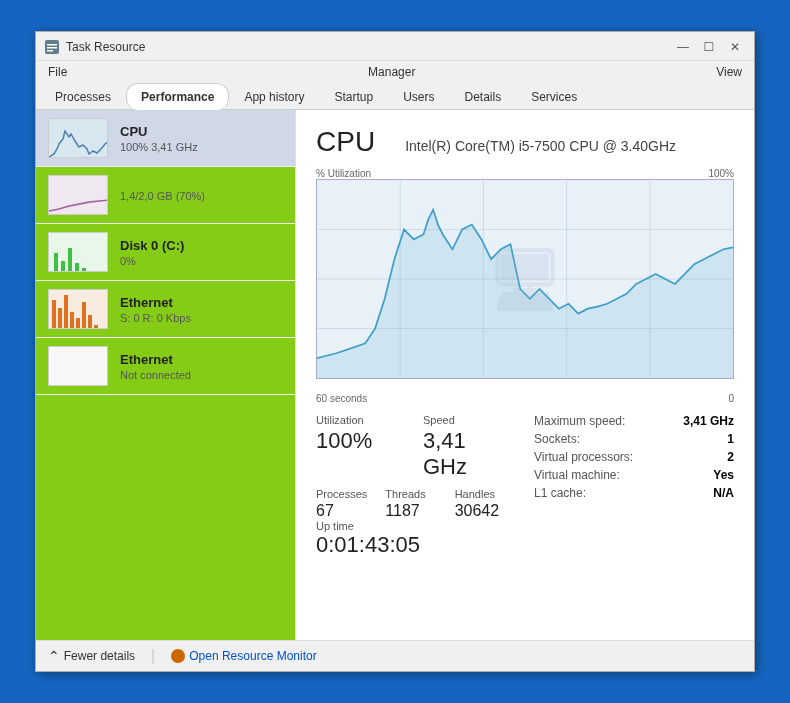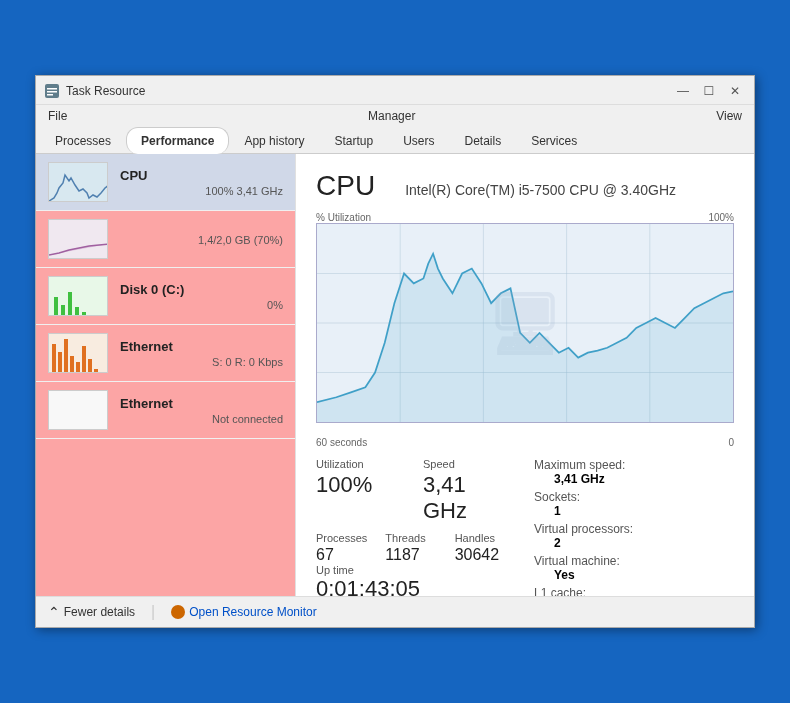--- a/index.html
+++ b/index.html
@@ -79,22 +79,22 @@
     }
     .tab.active {
       background: white;
       border-color: #ccc;
       border-bottom-color: white;
       font-weight: 600;
       border-radius: 12px;
     }
     .content-area {
       display: flex;
-      background: #fca5a5;
-      height: 442px;
+      background: #84cc16;
+      height: 530px;
     }
     .left-panel {
       width: 260px;
       border-right: 1px solid #e0e0e0;
       overflow-y: auto;
     }
     .sidebar-item {
       display: flex;
       align-items: center;
       padding: 8px 12px;
@@ -106,21 +106,21 @@
       width: 60px;
       height: 40px;
       border: 1px solid #ccc;
       margin-right: 12px;
       flex-shrink: 0;
       overflow: hidden;
       position: relative;
     }
     .sidebar-info { flex: 1; }
     .sidebar-title { font-size: 13px; font-weight: 600; color: #222; }
-    .sidebar-sub { font-size: 11px; color: #555; margin-top: 2px; text-align: right; }
+    .sidebar-sub { font-size: 11px; color: #555; margin-top: 2px; }
     .right-panel {
       flex: 1;
       padding: 16px 20px;
       background: white;
       overflow-y: auto;
     }
     .cpu-header {
       display: flex;
       align-items: baseline;
       margin-bottom: 10px;
@@ -158,21 +158,20 @@
       margin-top: 14px;
     }
     .stat-block { }
     .stat-label { font-size: 11px; color: #555; margin-bottom: 2px; }
     .stat-value { font-size: 22px; font-weight: 300; color: #222; }
     .stat-value-sm { font-size: 16px; font-weight: 300; color: #222; }
     .right-stat-row {
       display: flex;
       justify-content: space-between;
       margin-bottom: 4px;
-      flex-direction: column;
     }
     .right-stat-label { color: #555; }
     .right-stat-val { font-weight: 600; margin-left: 20px; }
     .uptime-section { }
     .uptime-label { font-size: 11px; color: #555; }
     .uptime-value { font-size: 22px; font-weight: 300; color: #222; }
     .footer {
       display: flex;
       align-items: center;
       padding: 6px 12px;

